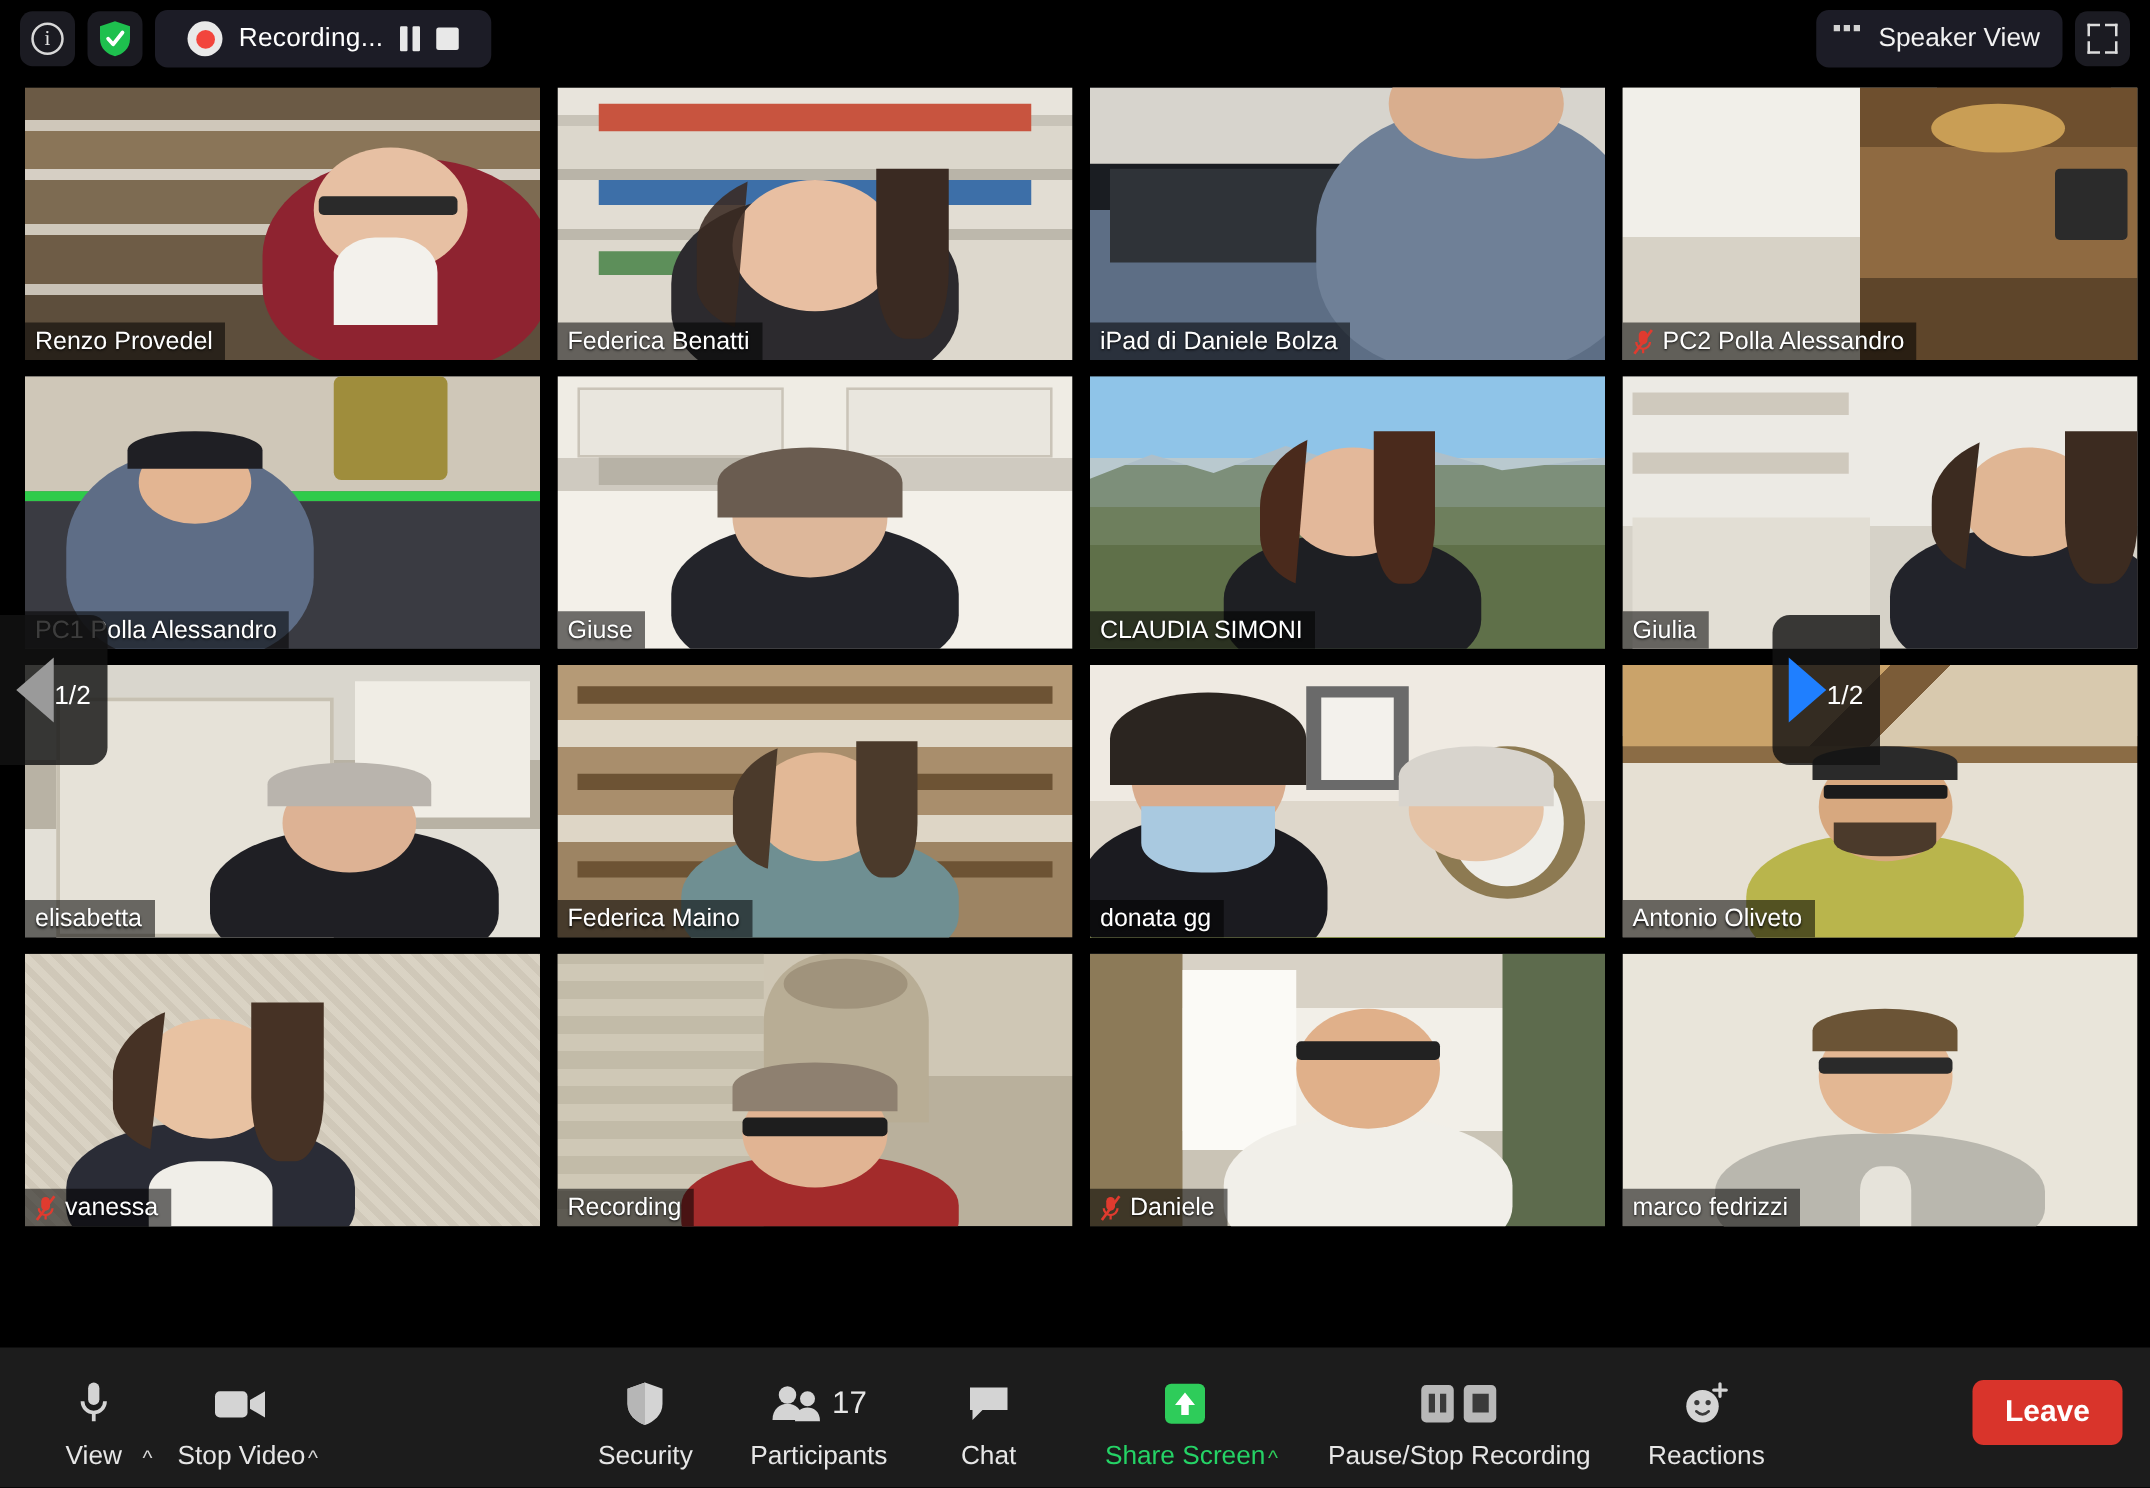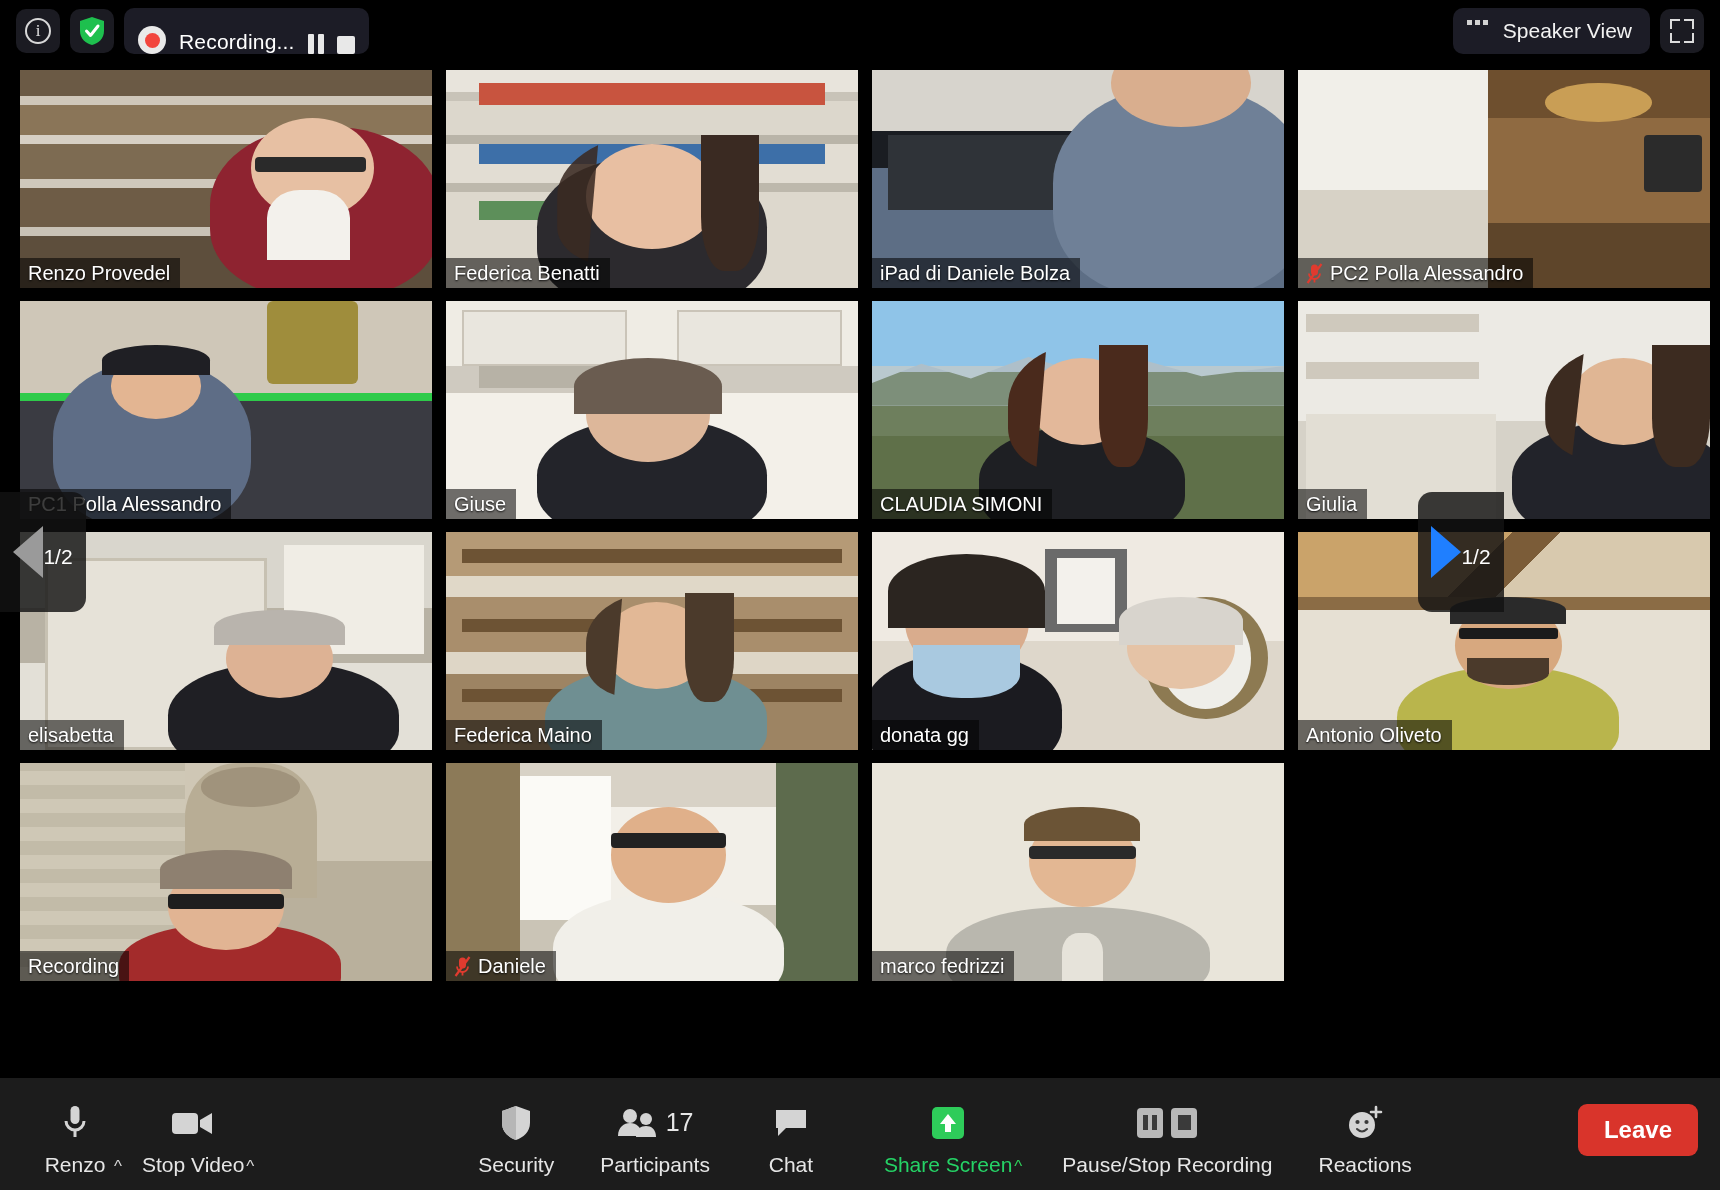--- a/index.html
+++ b/index.html
@@ -20,21 +20,21 @@
   .chip-sq { width:44px; }
 
   .info-ring { width:26px; height:26px; border:2px solid #d8d8d8;
     border-radius:50%; display:flex; align-items:center; justify-content:center;
     color:#e3e3e3; font-size:17px; font-family:"Liberation Serif", serif; }
 
   .shield-ok { width:28px; height:30px; position:relative; }
   .shield-ok svg { display:block; }
 
   .rec-chip { background:#1c1c26; border-radius:10px; height:46px;
-    display:flex; align-items:flex-end; gap:13px; padding:0 14px; cursor:pointer; }
+    display:flex; align-items:center; gap:13px; padding:0 26px; cursor:pointer; }
   .rec-dot-wrap { width:28px; height:28px; border-radius:50%; background:#e9e9e9;
     display:flex; align-items:center; justify-content:center; }
   .rec-dot { width:15px; height:15px; border-radius:50%; background:#f2453d; }
   .rec-text { color:#fff; font-size:21px; letter-spacing:.2px; }
   .pause-ico { display:flex; gap:4px; }
   .pause-ico i { display:block; width:6px; height:20px; background:#e8e8e8; border-radius:1px; }
   .stop-ico { width:18px; height:18px; background:#e8e8e8; border-radius:2px; }
 
   .speaker-chip { background:#1c1c26; border-radius:10px; height:46px;
     display:flex; align-items:center; gap:12px; padding:0 18px 0 14px; cursor:pointer; }
@@ -355,20 +355,42 @@
           <div class="head" style="left:38%;top:32%;width:26%;height:40%;background:#d7a87f;"></div>
           <div style="position:absolute;left:37%;top:30%;width:28%;height:12%;background:#2a2a2a;border-radius:50% 50% 0 0;"></div>
           <div style="position:absolute;left:39%;top:44%;width:24%;height:5%;background:#1b1b1b;border-radius:3px;"></div>
           <div style="position:absolute;left:41%;top:58%;width:20%;height:12%;background:#4b3a2b;border-radius:0 0 45% 45%;"></div>
         </div>
         <div class="namebar">
           <span class="nm">Antonio Oliveto</span>
         </div>
       </div>
 
+      <div class="tile">
+        <div class="scene bg-wall">
+          <div style="position:absolute;inset:0;background:
+            repeating-linear-gradient(45deg,rgba(160,150,130,.22) 0 6px,rgba(205,198,180,.22) 6px 12px);"></div>
+          <div class="person" style="left:8%;top:62%;width:56%;height:52%;background:#2a2c36;"></div>
+          <div class="head" style="left:22%;top:24%;width:28%;height:44%;background:#e8c2a2;"></div>
+          <div style="position:absolute;left:17%;top:18%;width:40%;height:56%;background:#463225;border-radius:50% 50% 34% 34%;clip-path:polygon(0 0,26% 0,18% 100%,0 100%);"></div>
+          <div style="position:absolute;left:44%;top:18%;width:14%;height:58%;background:#463225;border-radius:0 0 40% 40%;"></div>
+          <div style="position:absolute;left:24%;top:76%;width:24%;height:26%;background:#f0eee8;border-radius:40% 40% 0 0;"></div>
+        </div>
+        <div class="namebar">
+          <span class="mutei">
+            <svg width="17" height="21" viewBox="0 0 17 21">
+              <rect x="5" y="1.5" width="7" height="11" rx="3.5" fill="#e03b2f"></rect>
+              <path d="M3 10.5 a5.5 5.5 0 0 0 11 0" stroke="#e03b2f" stroke-width="1.8" fill="none"></path>
+              <line x1="8.5" y1="16" x2="8.5" y2="19.5" stroke="#e03b2f" stroke-width="1.8"></line>
+              <line x1="1.5" y1="20" x2="15.5" y2="1" stroke="#e03b2f" stroke-width="2.2"></line>
+            </svg>
+          </span>
+          <span class="nm">vanessa</span>
+        </div>
+      </div>
 
       <div class="tile">
         <div class="scene bg-stone">
           <div style="position:absolute;left:0;top:0;width:40%;height:100%;background:
             repeating-linear-gradient(0deg,#cfc8b6 0 14px,#c2bba8 14px 28px);"></div>
           <div style="position:absolute;left:40%;top:0;width:32%;height:62%;background:#b8ad95;border-radius:40% 40% 0 0;"></div>
           <div style="position:absolute;left:44%;top:2%;width:24%;height:18%;background:#a0937c;border-radius:50%;"></div>
           <div class="person" style="left:24%;top:74%;width:54%;height:40%;background:#a32b2b;"></div>
           <div class="head" style="left:36%;top:46%;width:28%;height:40%;background:#e1b493;"></div>
           <div style="position:absolute;left:36%;top:60%;width:28%;height:7%;background:#1e1e1e;border-radius:4px;"></div>
@@ -430,21 +452,21 @@
 
     <div class="bgroup" style="margin-left:38px;">
       <div class="bitem">
         <span class="ico">
           <svg width="30" height="40" viewBox="0 0 30 40">
             <rect x="10.5" y="3" width="9" height="18" rx="4.5" fill="#d4d4d4"></rect>
             <path d="M6 18 a9 9 0 0 0 18 0" stroke="#d4d4d4" stroke-width="3" fill="none"></path>
             <line x1="15" y1="27" x2="15" y2="34" stroke="#d4d4d4" stroke-width="3"></line>
           </svg>
         </span>
-        <span class="lbl">Renzo</span>
+        <span class="lbl">View</span>
       </div>
       <span class="caret">^</span>
     </div>
 
     <div class="bgroup" style="margin-left:20px;">
       <div class="bitem">
         <span class="ico">
           <svg width="46" height="32" viewBox="0 0 46 32">
             <rect x="2" y="6" width="26" height="21" rx="4" fill="#d4d4d4"></rect>
             <path d="M30 13 L42 6 V27 L30 20 Z" fill="#d4d4d4"></path>

